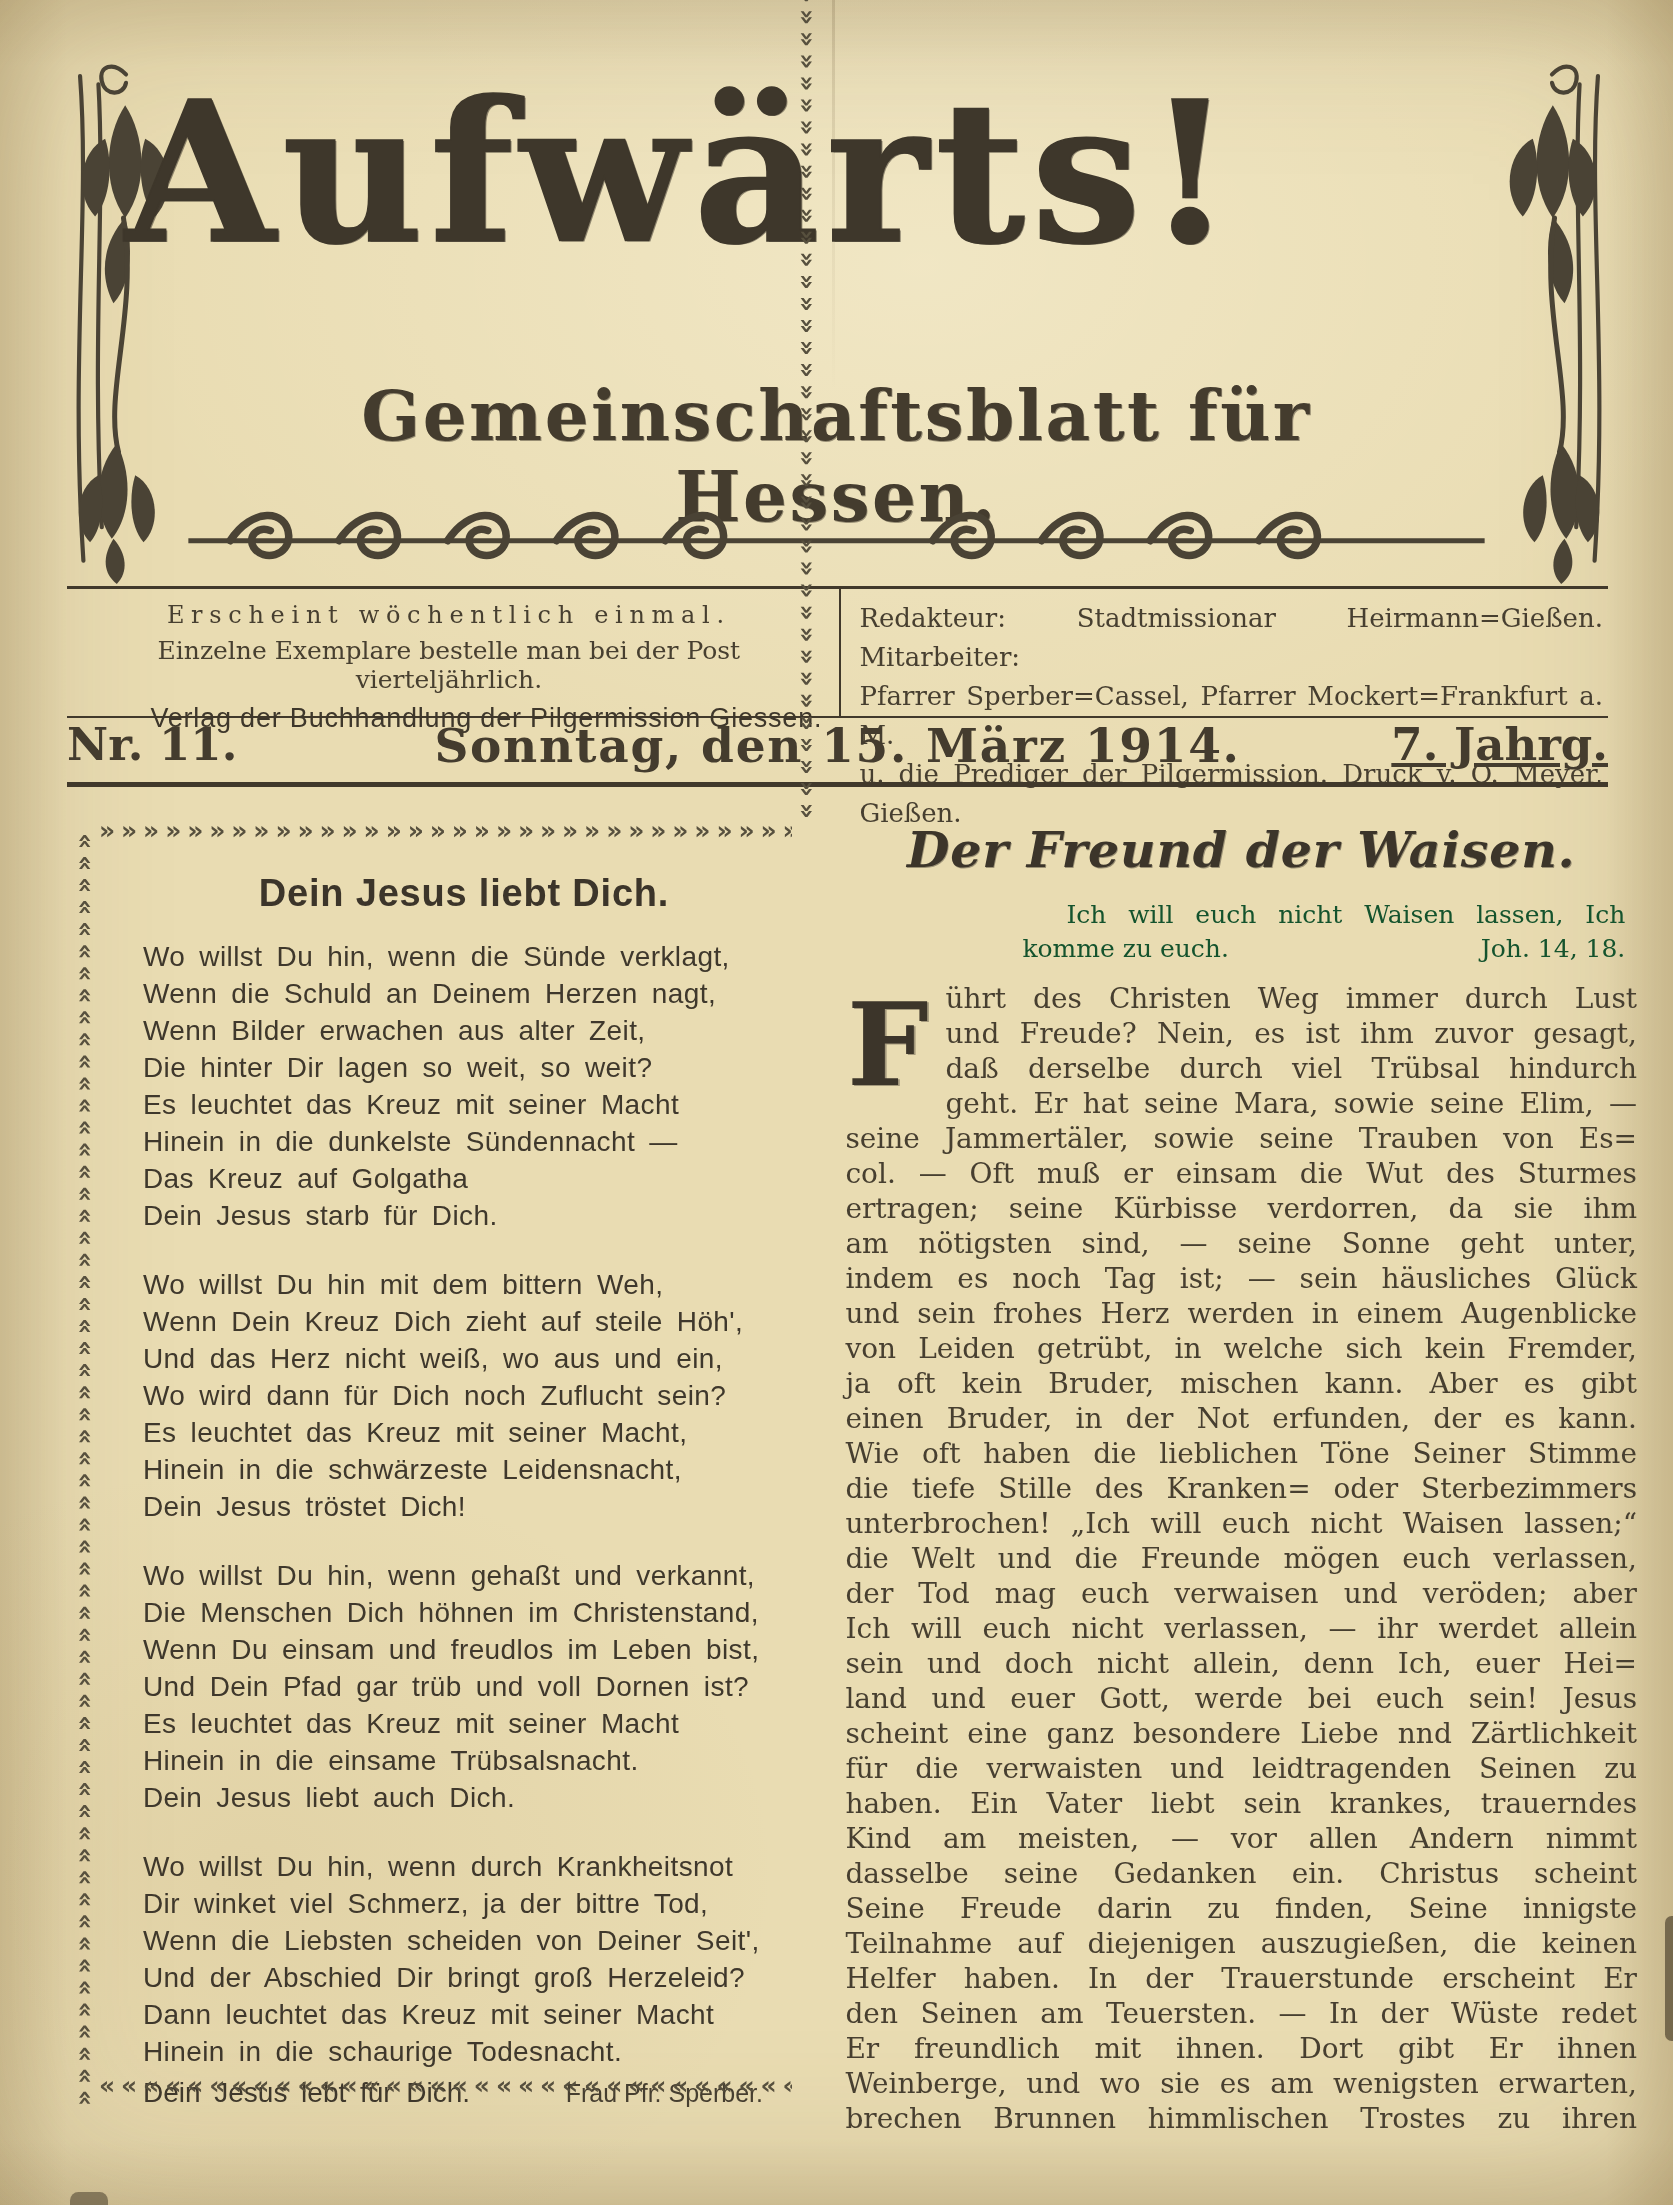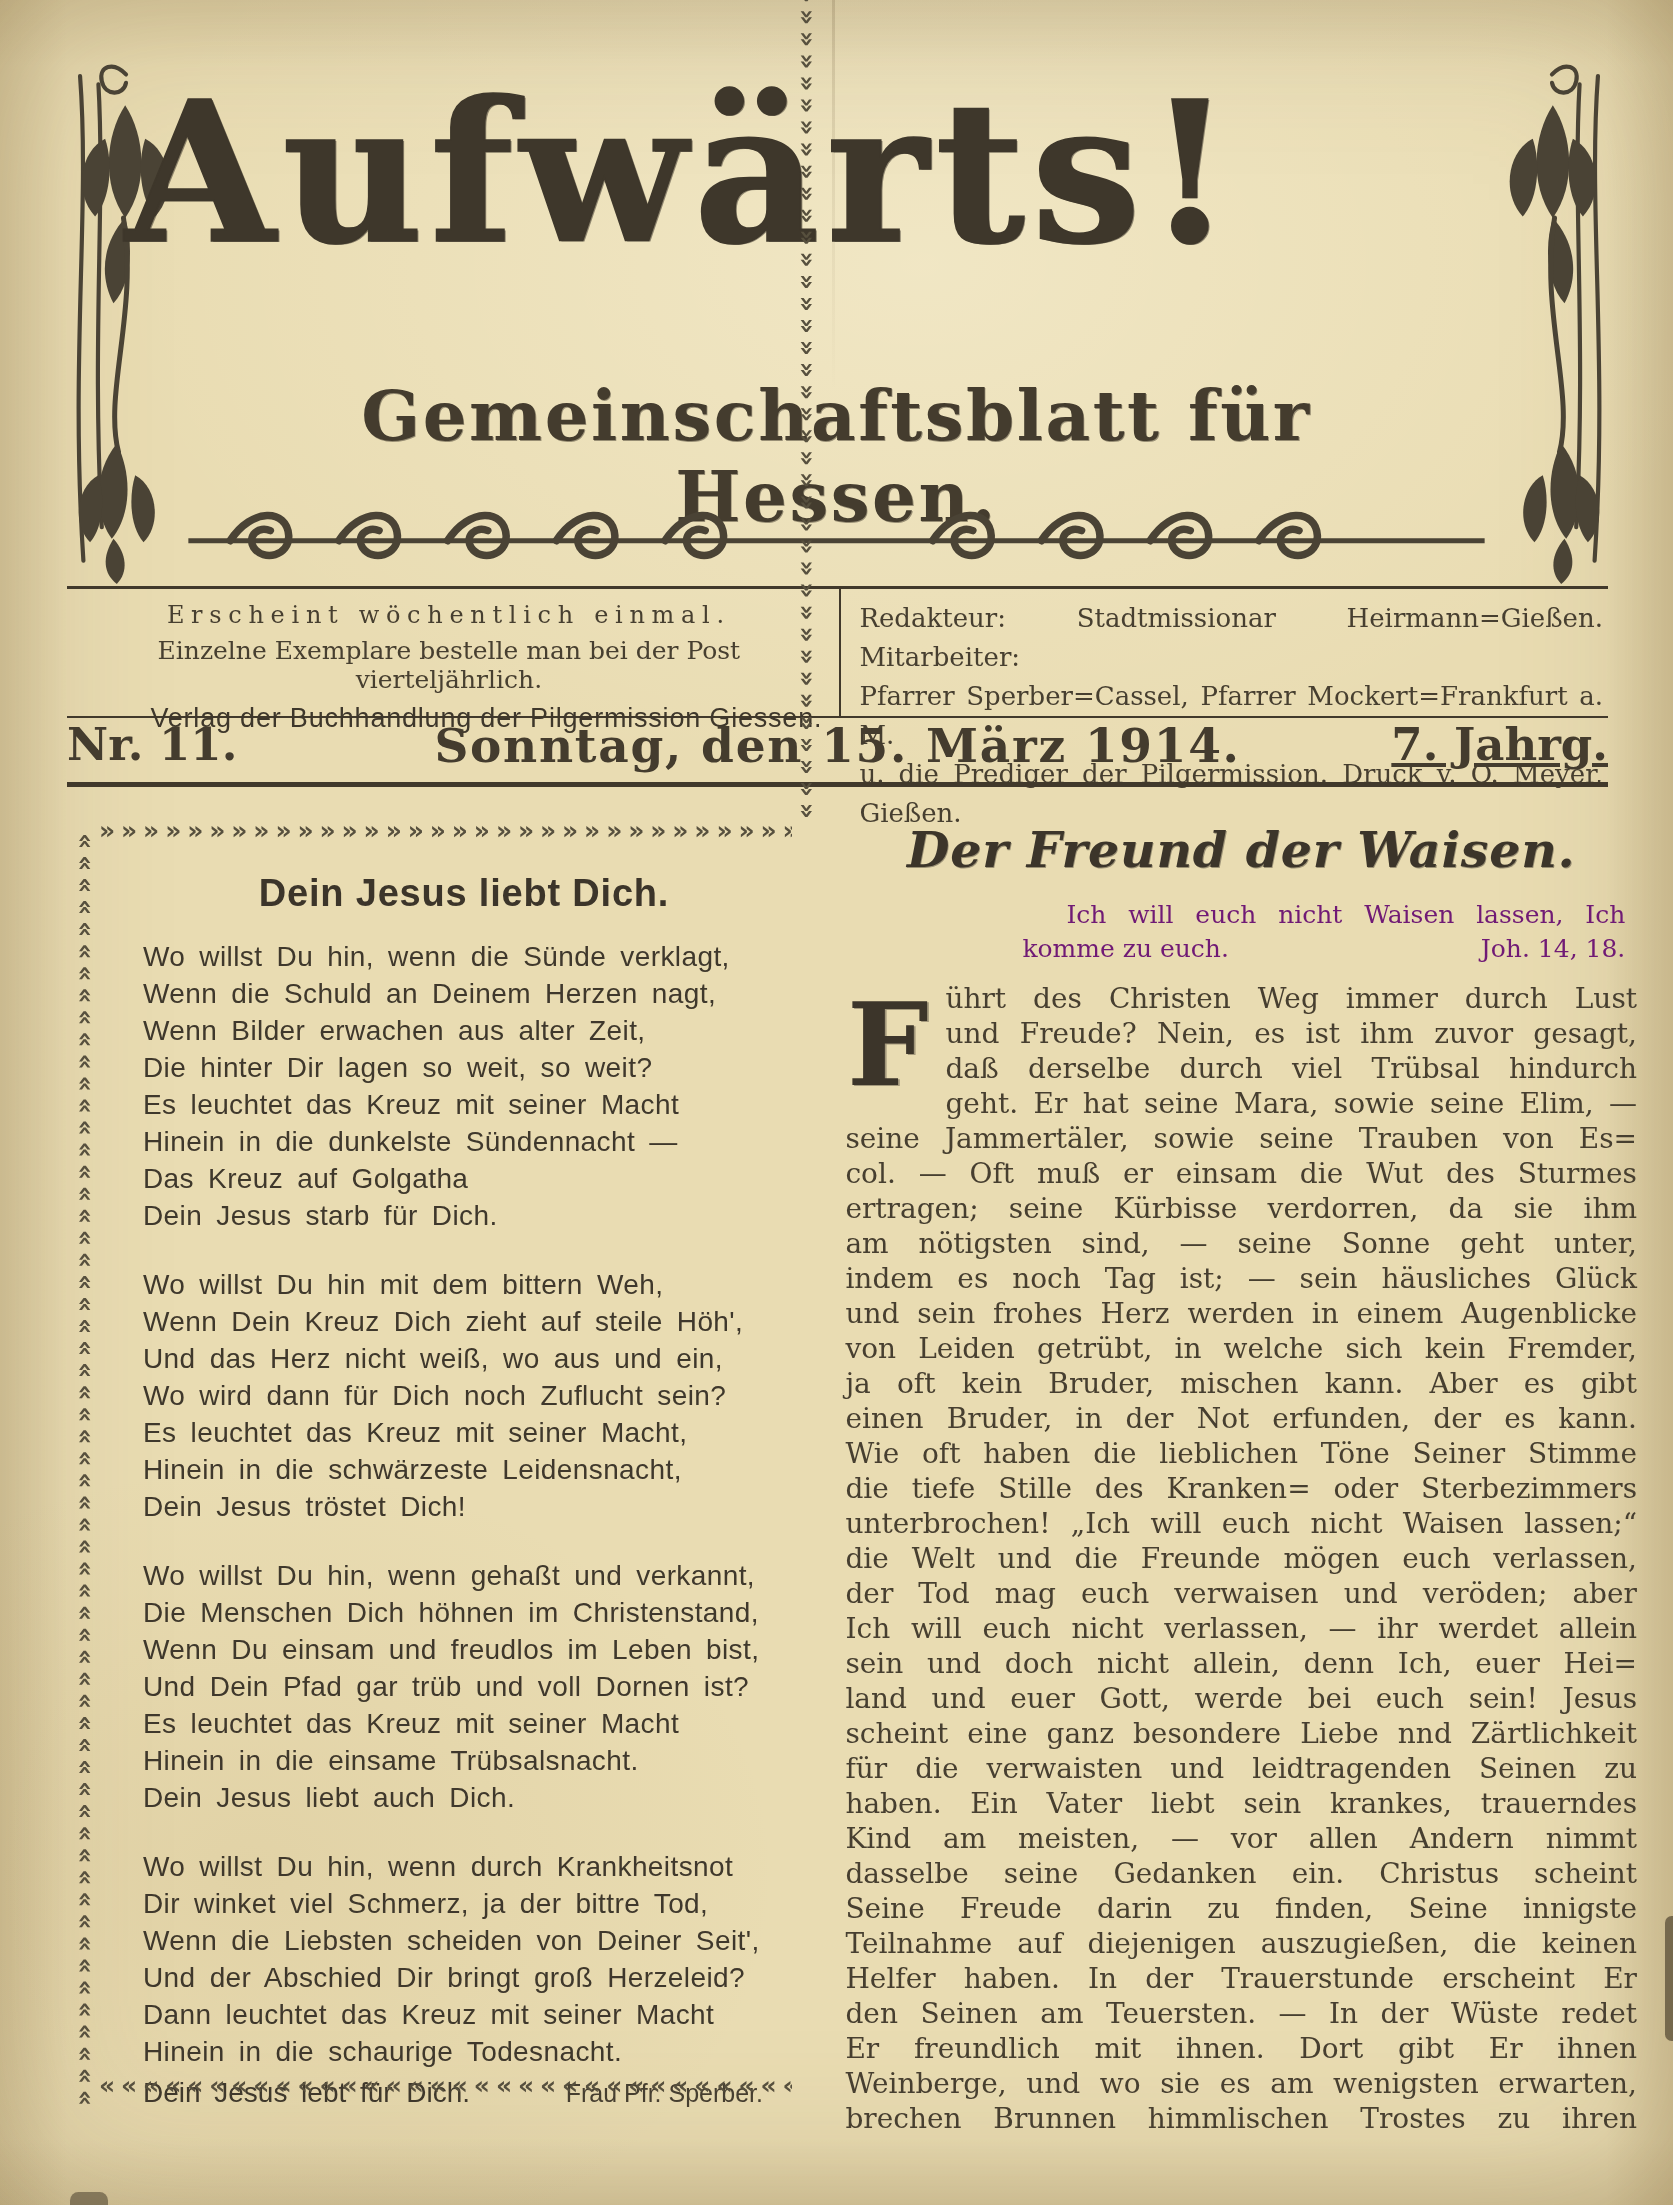--- a/index.html
+++ b/index.html
@@ -91,21 +91,21 @@
   }
   .poem-foot{display:flex;justify-content:space-between;align-items:baseline;margin-top:-28.4px;}
   .poem-last{font-family:"Liberation Sans",sans-serif;font-size:28px;line-height:37px;word-spacing:5.9px;color:#3f382c;}
   .poem-sig{font-family:"Liberation Sans",sans-serif;font-size:25px;color:#463e30;padding-right:22px;}
 
   
   .article-title{
     font-size:49px;font-weight:bold;text-align:center;color:#3c352a;letter-spacing:0.8px;
     text-shadow:0.8px 0.8px 0 rgba(60,53,42,.45);margin:3.3px 0 18.4px 0;font-style:italic;
   }
-  .epigraph{margin:0 11.7px 15px 177px;color:#701a75;}
+  .epigraph{margin:0 11.7px 15px 177px;color:#14532d;}
   .epi-l1{font-size:25px;line-height:34px;text-align:justify;text-align-last:justify;padding-left:44px;}
   .epi-l2{display:flex;justify-content:space-between;font-size:25px;line-height:34px;}
   .article-body{margin-top:8.4px;color:#473f30;}
   .dropcap{
     float:left;font-size:115px;line-height:1;height:102px;margin:6.7px 16.7px 0 1.7px;
     font-weight:bold;color:#3c352a;text-shadow:1.7px 0.8px 0 rgba(60,53,42,.4);
   }
   .body-text{
     font-size:28px;line-height:35px;white-space:pre-line;
     text-align:justify;text-align-last:justify;display:block;

